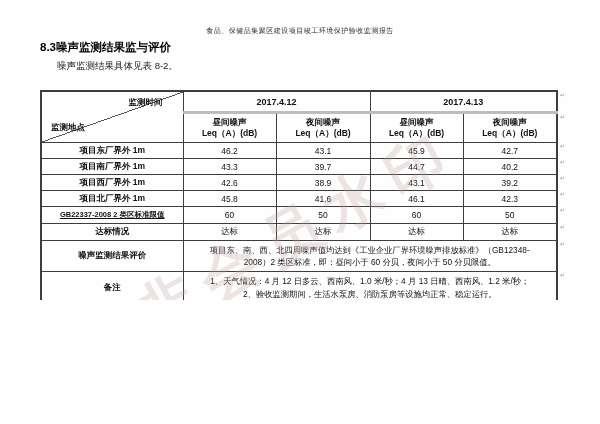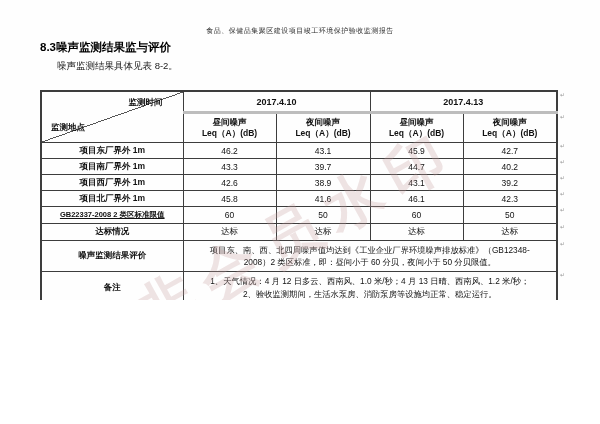--- a/index.html
+++ b/index.html
@@ -90,21 +90,21 @@
         <col style="width:93px">
         <col style="width:94px">
     </colgroup>
     <tbody>
       <tr class="hrow1">
         <td class="corner" rowspan="2">
           <span class="corner-inner"></span>
           <span class="corner-time">监测时间</span>
           <span class="corner-place">监测地点</span>
         </td>
-        <td colspan="2">2017.4.10</td>
+        <td colspan="2">2017.4.12</td>
         <td colspan="2"><span>2017.4.13</span><span class="eol">↵</span></td>
       </tr>
       <tr class="hrow2">
         <td class="sub">
             <div>昼间噪声</div>
             <div class="unit">Leq（A）(dB)</div>
           </td>
         <td class="sub">
             <div>夜间噪声</div>
             <div class="unit">Leq（A）(dB)</div>

